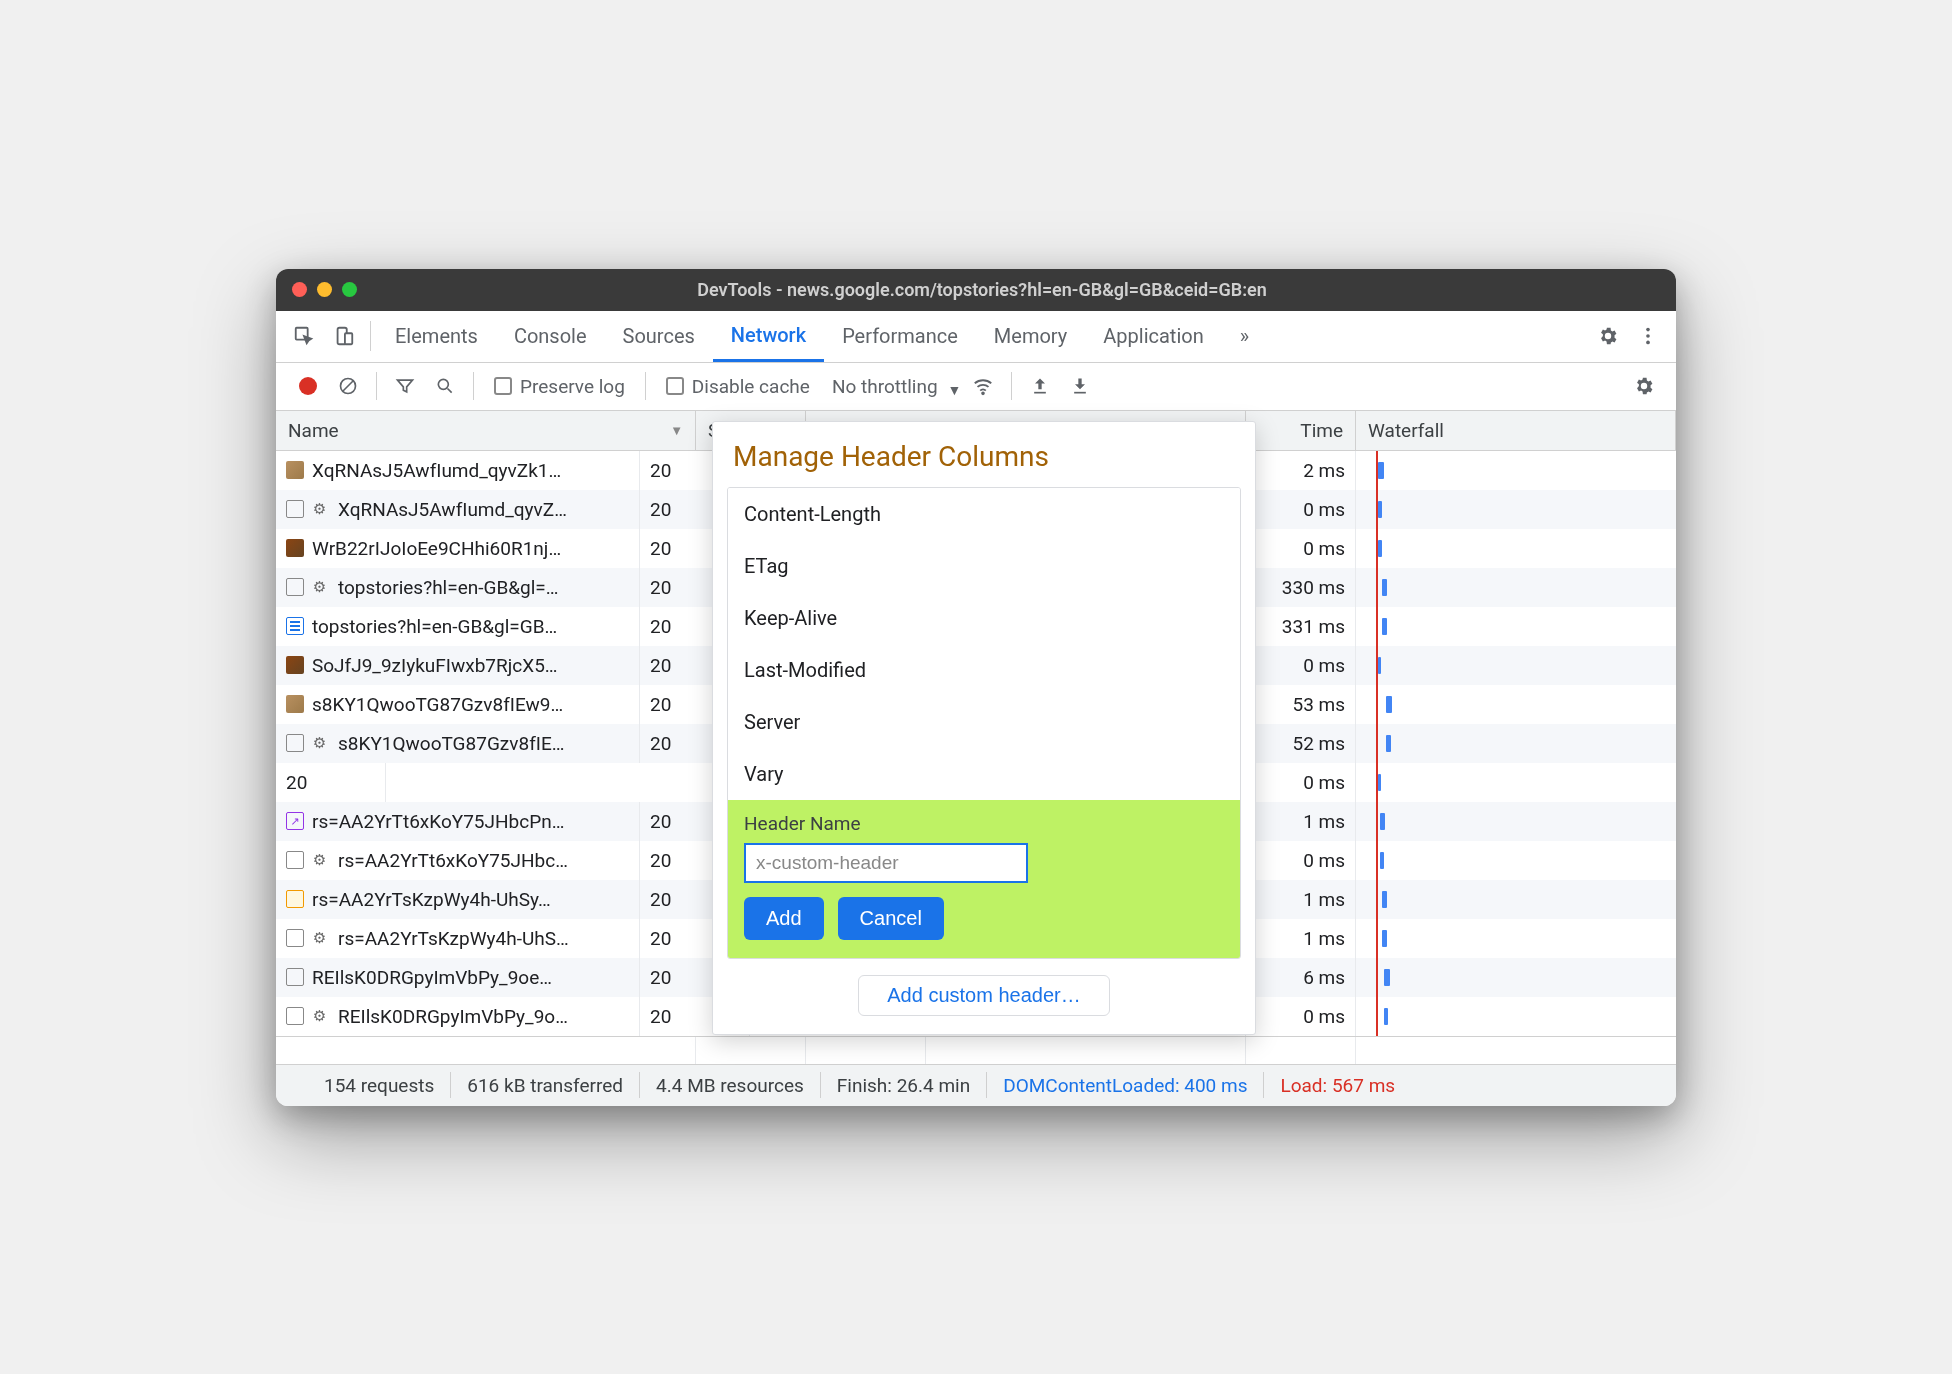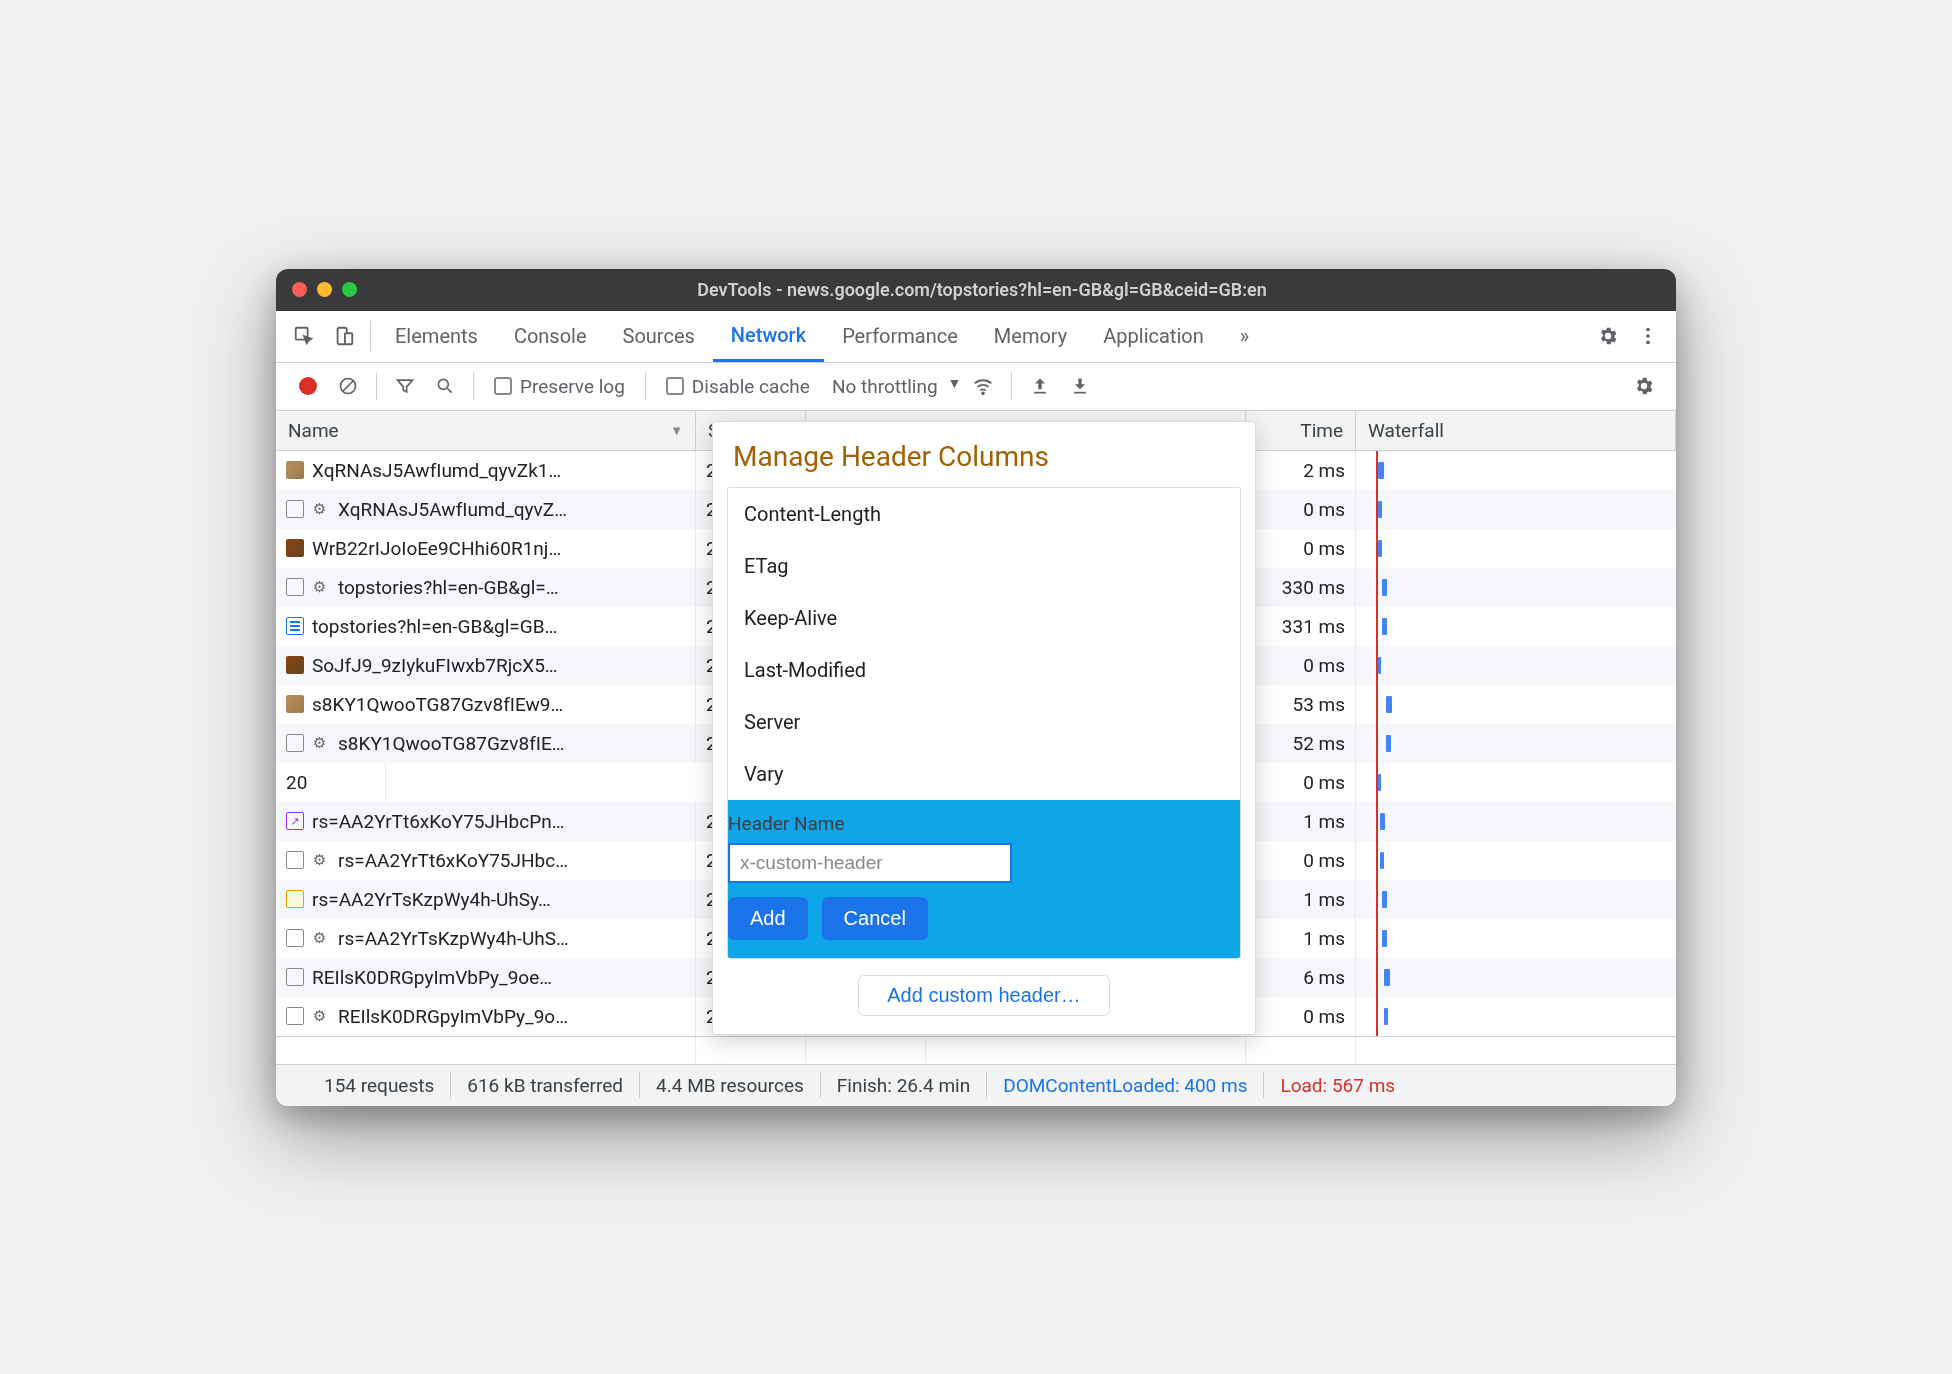--- a/index.html
+++ b/index.html
@@ -58,21 +58,21 @@
   padding: 0 14px;
   font-size: 19px;
   color: #5f6368;
   gap: 4px;
 }
 .toolbar .rec { width: 18px; height: 18px; border-radius: 50%; background: #d93025; }
 .toolbar .bic { width: 36px; display: flex; align-items: center; justify-content: center; }
 .toolbar .vdiv { width: 1px; height: 28px; background: #d0d0d0; margin: 0 6px; }
 .toolbar .chk { display: flex; align-items: center; gap: 8px; margin: 0 10px; }
 .toolbar .cb { width: 18px; height: 18px; border: 2px solid #888; border-radius: 3px; }
-.toolbar .sel { display: flex; align-items: flex-start; gap: 10px; margin-left: 8px; }
+.toolbar .sel { display: flex; align-items: flex-end; gap: 10px; margin-left: 8px; }
 .toolbar .caret { font-size: 14px; }
 .toolbar .spacer { flex: 1; }
 
 .grid-header {
   display: flex;
   height: 40px;
   border-bottom: 1px solid #d0d0d0;
   background: #f1f3f4;
   font-size: 19px;
   color: #3c4043;
@@ -83,21 +83,21 @@
 .col-status { width: 110px; }
 .col-mid { flex: 1; }
 .col-time { width: 110px; justify-content: flex-end; }
 .col-waterfall { width: 320px; border-right: none; }
 
 .rows { position: relative; }
 .row { display: flex; height: 39px; font-size: 19px; color: #202124; }
 .row:nth-child(odd) { background: #ffffff; }
 .row:nth-child(even) { background: #f5f7fa; }
 .row .cell { display: flex; align-items: center; padding: 0 10px; border-right: 1px solid #e8eaed; overflow: hidden; white-space: nowrap; }
-.cell.name { width: 420px; gap: 8px; }
+.cell.name { width: 364px; gap: 8px; }
 .cell.status { width: 110px; }
 .cell.mid { flex: 1; }
 .cell.time { width: 110px; justify-content: flex-end; }
 .cell.wf { width: 320px; border-right: none; position: relative; }
 
 .fileicon { width: 18px; height: 18px; flex-shrink: 0; display: inline-flex; align-items: center; justify-content: center; font-size: 12px; }
 .fileicon.box { border: 1.5px solid #888; border-radius: 2px; }
 .fileicon.gear::before { content: "⚙"; font-size: 15px; color: #666; margin-left: -3px; }
 .fileicon.doc { border: 1.5px solid #1a73e8; border-radius: 2px; position: relative; }
 .fileicon.doc::after { content: ""; position: absolute; left: 3px; right: 3px; top: 3px; height: 2px; background: #1a73e8; box-shadow: 0 4px 0 #1a73e8, 0 8px 0 #1a73e8; }
@@ -135,21 +135,21 @@
   background: #fff;
   border: 1px solid #dadce0;
   border-radius: 3px;
   box-shadow: 0 6px 24px rgba(0,0,0,0.18);
   z-index: 50;
   padding-bottom: 18px;
 }
 .pop-title { font-size: 28px; font-weight: 400; color: #a16207; padding: 18px 20px 14px; }
 .pop-list { border: 1px solid #dadce0; margin: 0 14px; border-radius: 3px; overflow: hidden; }
 .pop-item { padding: 14px 16px; font-size: 20px; color: #202124; background: #fff; }
-.pop-form { background: #0ea5e9; padding: 12px 0 18px; }
+.pop-form { background: #bef264; padding: 12px 16px 18px; }
 .pop-form-label { font-size: 19px; color: #3c4043; margin-bottom: 8px; }
 .pop-input { width: 284px; height: 40px; border: 2px solid #1a73e8; background: #fff; padding: 0 10px; font-size: 19px; color: #333; }
 .pop-input::placeholder { color: #888; }
 .pop-buttons { display: flex; gap: 14px; margin-top: 14px; }
 .btn-primary { background: #1a73e8; color: #fff; border: none; font-size: 20px; padding: 10px 22px; border-radius: 6px; cursor: pointer; font-weight: 500; }
 .pop-footer-btn { display: block; margin: 16px auto 0; background: #fff; border: 1px solid #dadce0; color: #1a73e8; font-size: 20px; padding: 8px 28px; border-radius: 6px; cursor: pointer; }
 
 svg { display: block; }
 </style>
 </head>

